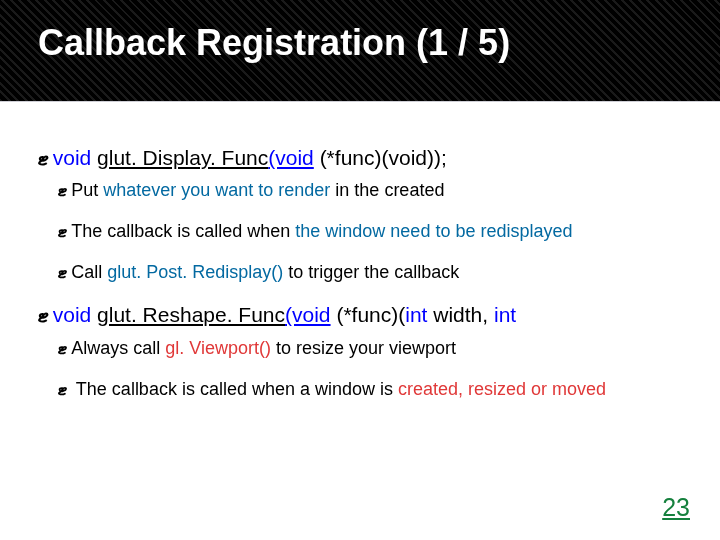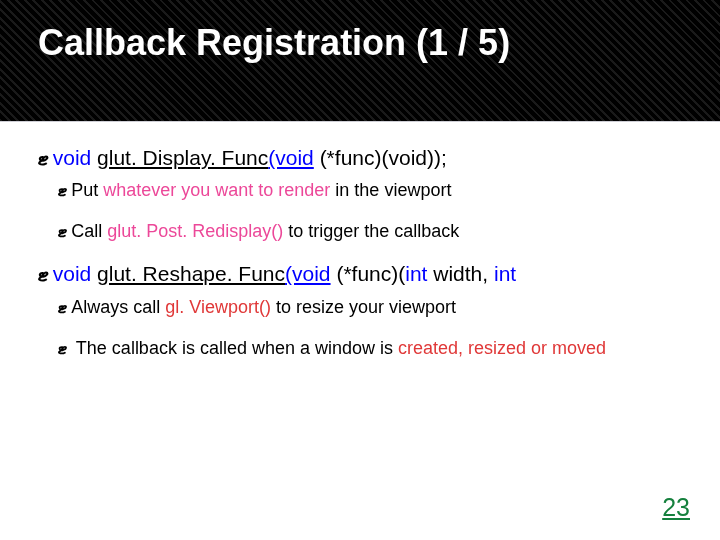--- a/index.html
+++ b/index.html
@@ -13,21 +13,21 @@
   }
   .slide {
     position: relative;
     width: 720px;
     height: 540px;
     box-sizing: border-box;
   }
   .title-bar {
     position: relative;
     width: 100%;
-    height: 122px;
+    height: 102px;
     background-color: #000;
     background-image: repeating-linear-gradient(
       45deg,
       rgba(255,255,255,0.10) 0px,
       rgba(255,255,255,0.10) 2px,
       rgba(0,0,0,0) 2px,
       rgba(0,0,0,0) 6px
     );
     border-bottom: 1px solid #cfcfd6;
     box-sizing: border-box;
@@ -68,21 +68,21 @@
   }
   .bul {
     font-family: "Segoe Script", "Comic Sans MS", cursive;
     font-weight: 700;
     display: inline-block;
     margin-right: 4px;
   }
   .kw-void   { color: #0000ff; }
   .kw-int    { color: #0000ff; }
   .underline { text-decoration: underline; }
-  .em-red1   { color: #ec4899; }
+  .em-red1   { color: #0369a1; }
   .em-red2   { color: #e03838; }
   .page-num {
     position: absolute;
     right: 30px;
     bottom: 18px;
     font-size: 25px;
     color: #15803d;
     text-decoration: underline;
   }
 </style>
@@ -97,21 +97,24 @@
 
   <div class="content">
 
     <div class="l1">
       <div class="l1-line">
         <span class="bul">ޓ</span><span class="kw-void">void</span>
         <span class="underline">glut. Display. Func</span><span class="underline kw-void">(void</span><span> (*func)(void));</span>
       </div>
       <div class="l2-group">
         <div class="l2">
-          <span class="bul">ޓ</span><span>Put </span><span class="em-red1">whatever you want to render</span><span> in the viewport</span>
+          <span class="bul">ޓ</span><span>Put </span><span class="em-red1">whatever you want to render</span><span> in the created</span>
+        </div>
+        <div class="l2">
+          <span class="bul">ޓ</span><span>The callback is called when </span><span class="em-red1">the window need to be redisplayed</span>
         </div>
         <div class="l2">
           <span class="bul">ޓ</span><span>Call </span><span class="em-red1">glut. Post. Redisplay()</span><span> to trigger the callback</span>
         </div>
       </div>
     </div>
 
     <div class="l1" style="margin-top:17px;">
       <div class="l1-line">
         <span class="bul">ޓ</span><span class="kw-void">void</span>

